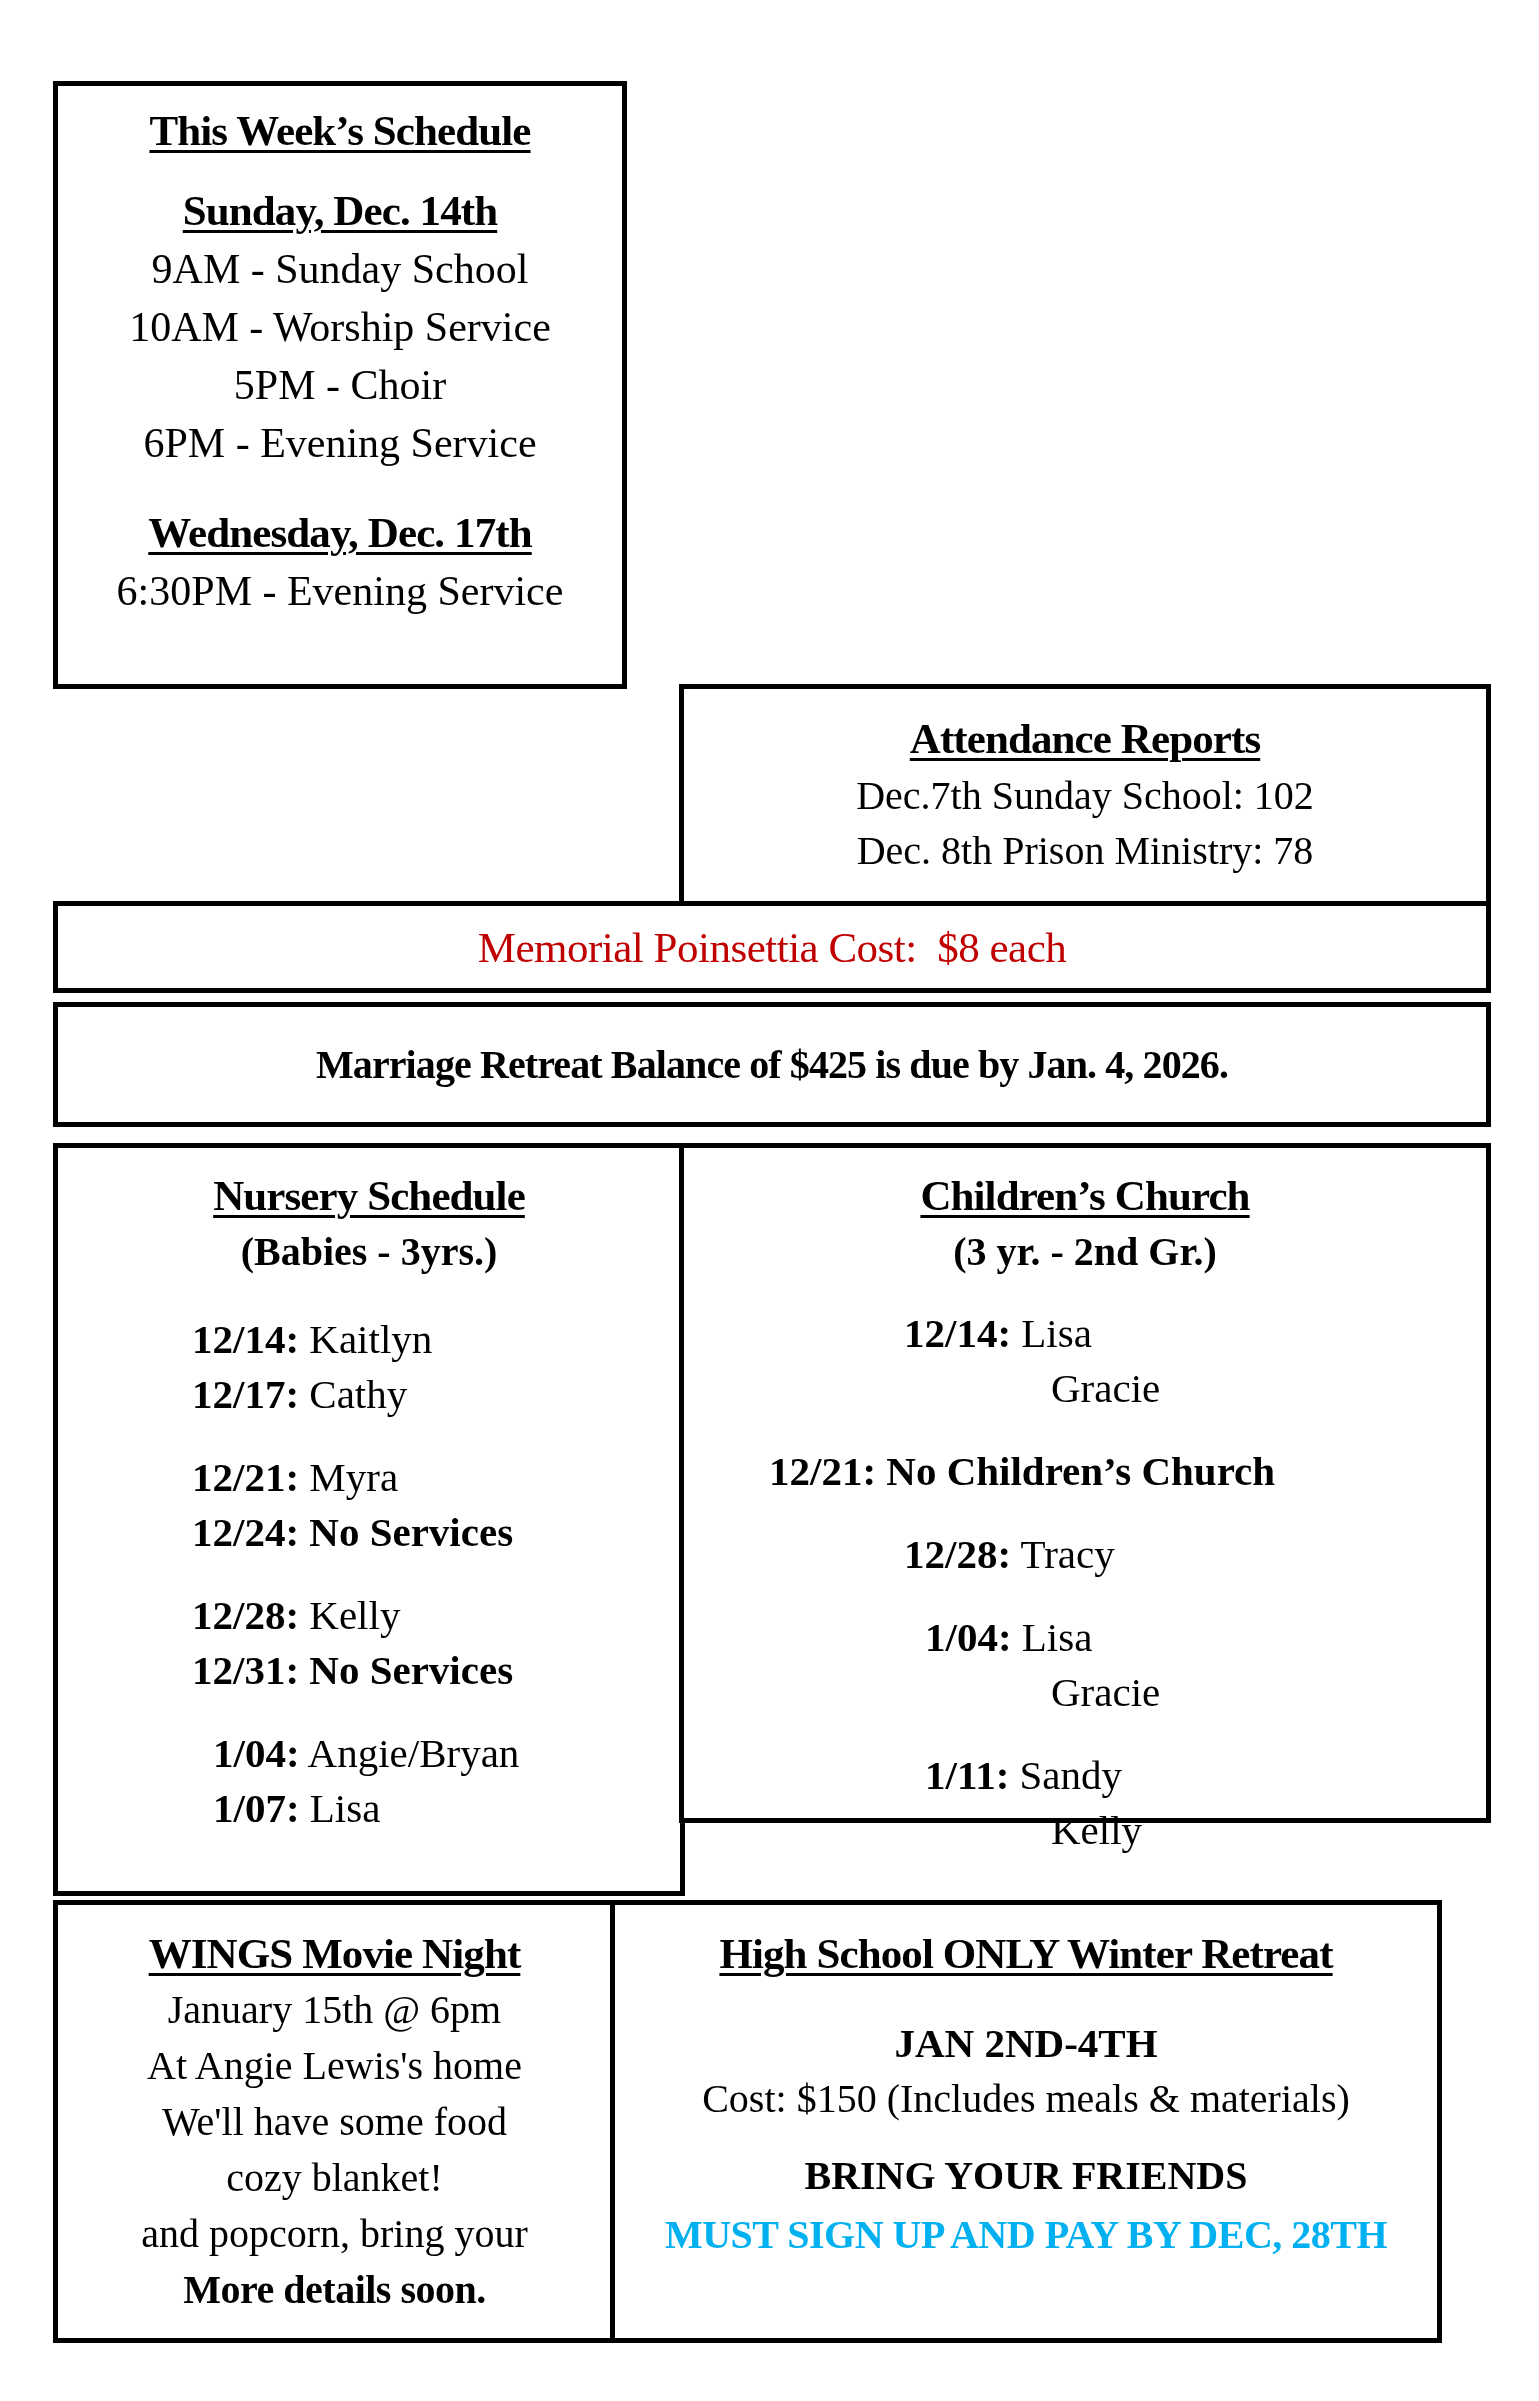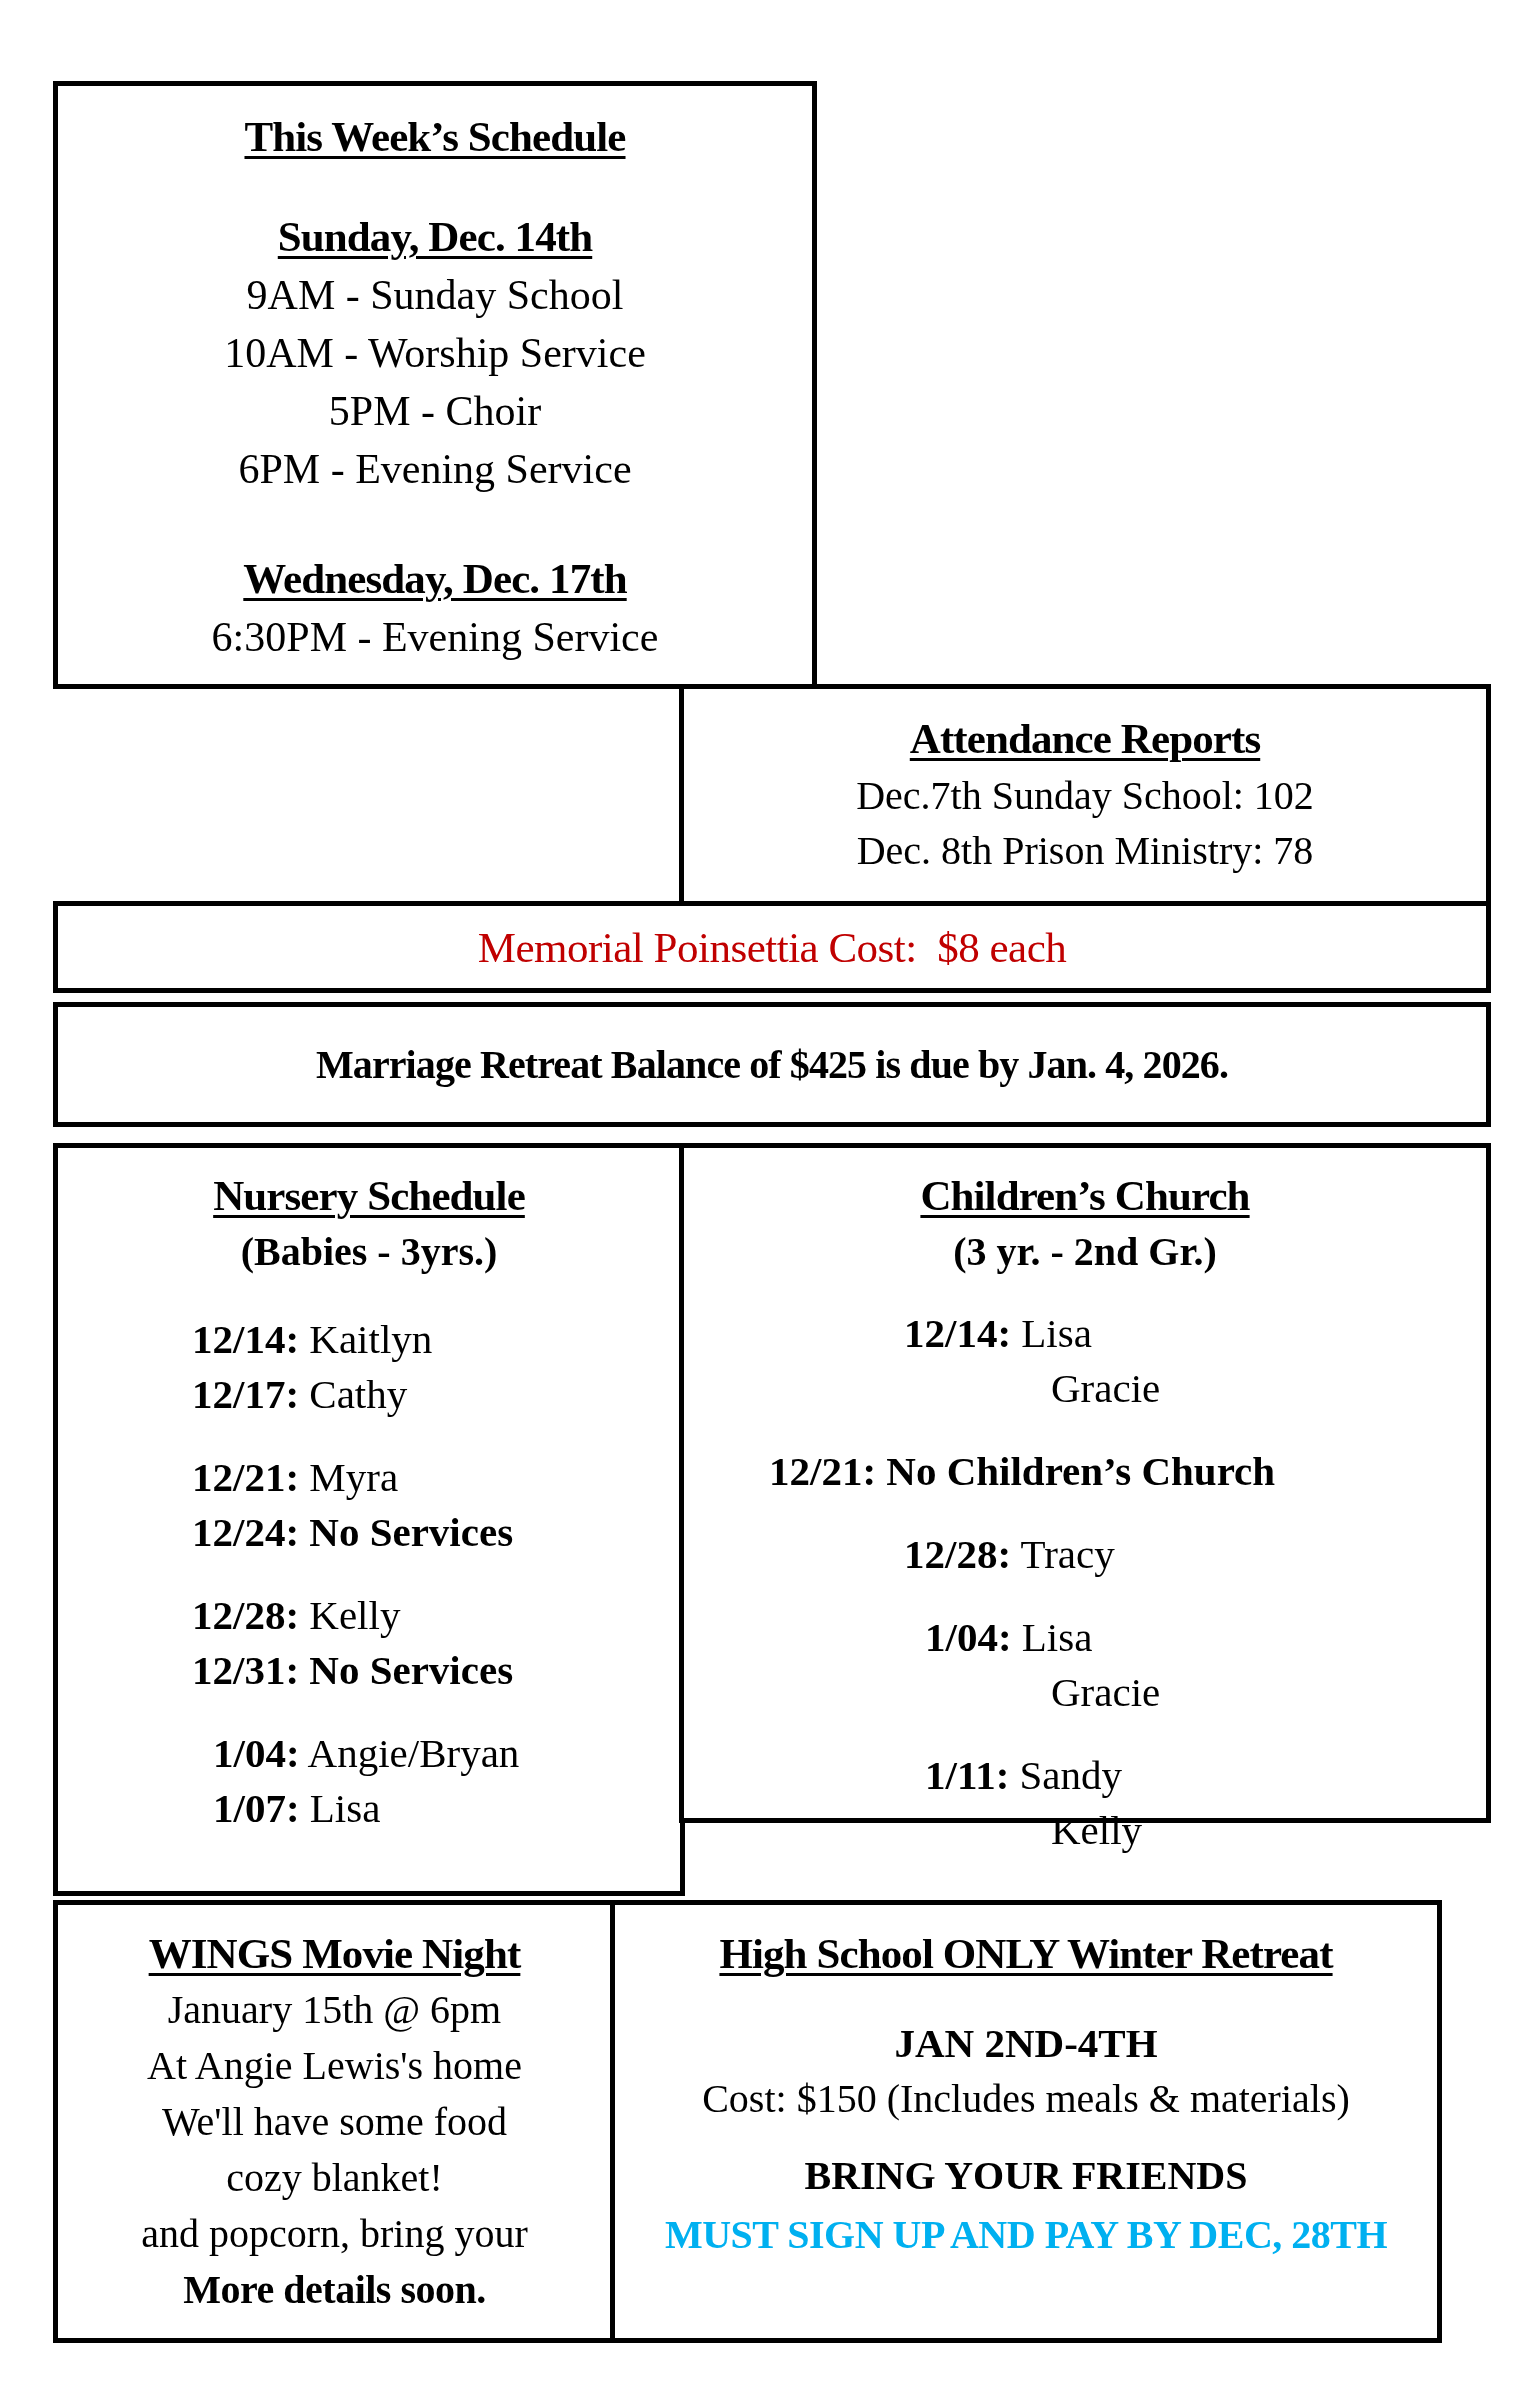--- a/index.html
+++ b/index.html
@@ -5,23 +5,23 @@
   html, body { margin: 0; padding: 0; background: #ffffff; }
   body { width: 1540px; height: 2401px; position: relative; overflow: hidden;
          font-family: "Liberation Serif", "DejaVu Serif", serif; color: #000; }
   .box { position: absolute; border: 5.6px solid #000; box-sizing: border-box; background: #fff; }
   .center { text-align: center; }
   .hdr { font-weight: bold; text-decoration: underline; text-decoration-thickness: 2.8px; text-underline-offset: 4.7px; }
   .line { display: block; white-space: nowrap; }
   .bold { font-weight: bold; }
 
   
-  #schedule { left: 53px; top: 81px; width: 764px; height: 608px; padding-top: 23px; }
+  #schedule { left: 53px; top: 81px; width: 574px; height: 608px; padding-top: 17px; }
   #schedule .title { font-size: 43px; line-height: 56px; letter-spacing: -0.9px; }
-  #schedule .day { font-size: 43px; line-height: 58px; letter-spacing: -0.9px; margin-top: 20px; }
+  #schedule .day { font-size: 43px; line-height: 58px; letter-spacing: -0.9px; }
   #schedule .item { font-size: 42px; line-height: 58px; }
   #schedule .gap { height: 32px; }
   #schedule .gap-small { height: 22.6px; }
 
   
   #attendance { left: 679px; top: 684px; width: 812px; height: 223px; padding-top: 21px; }
   #attendance .title { font-size: 43px; line-height: 58px; letter-spacing: -0.9px; }
   #attendance .item { font-size: 40px; line-height: 55px; }
 
   

